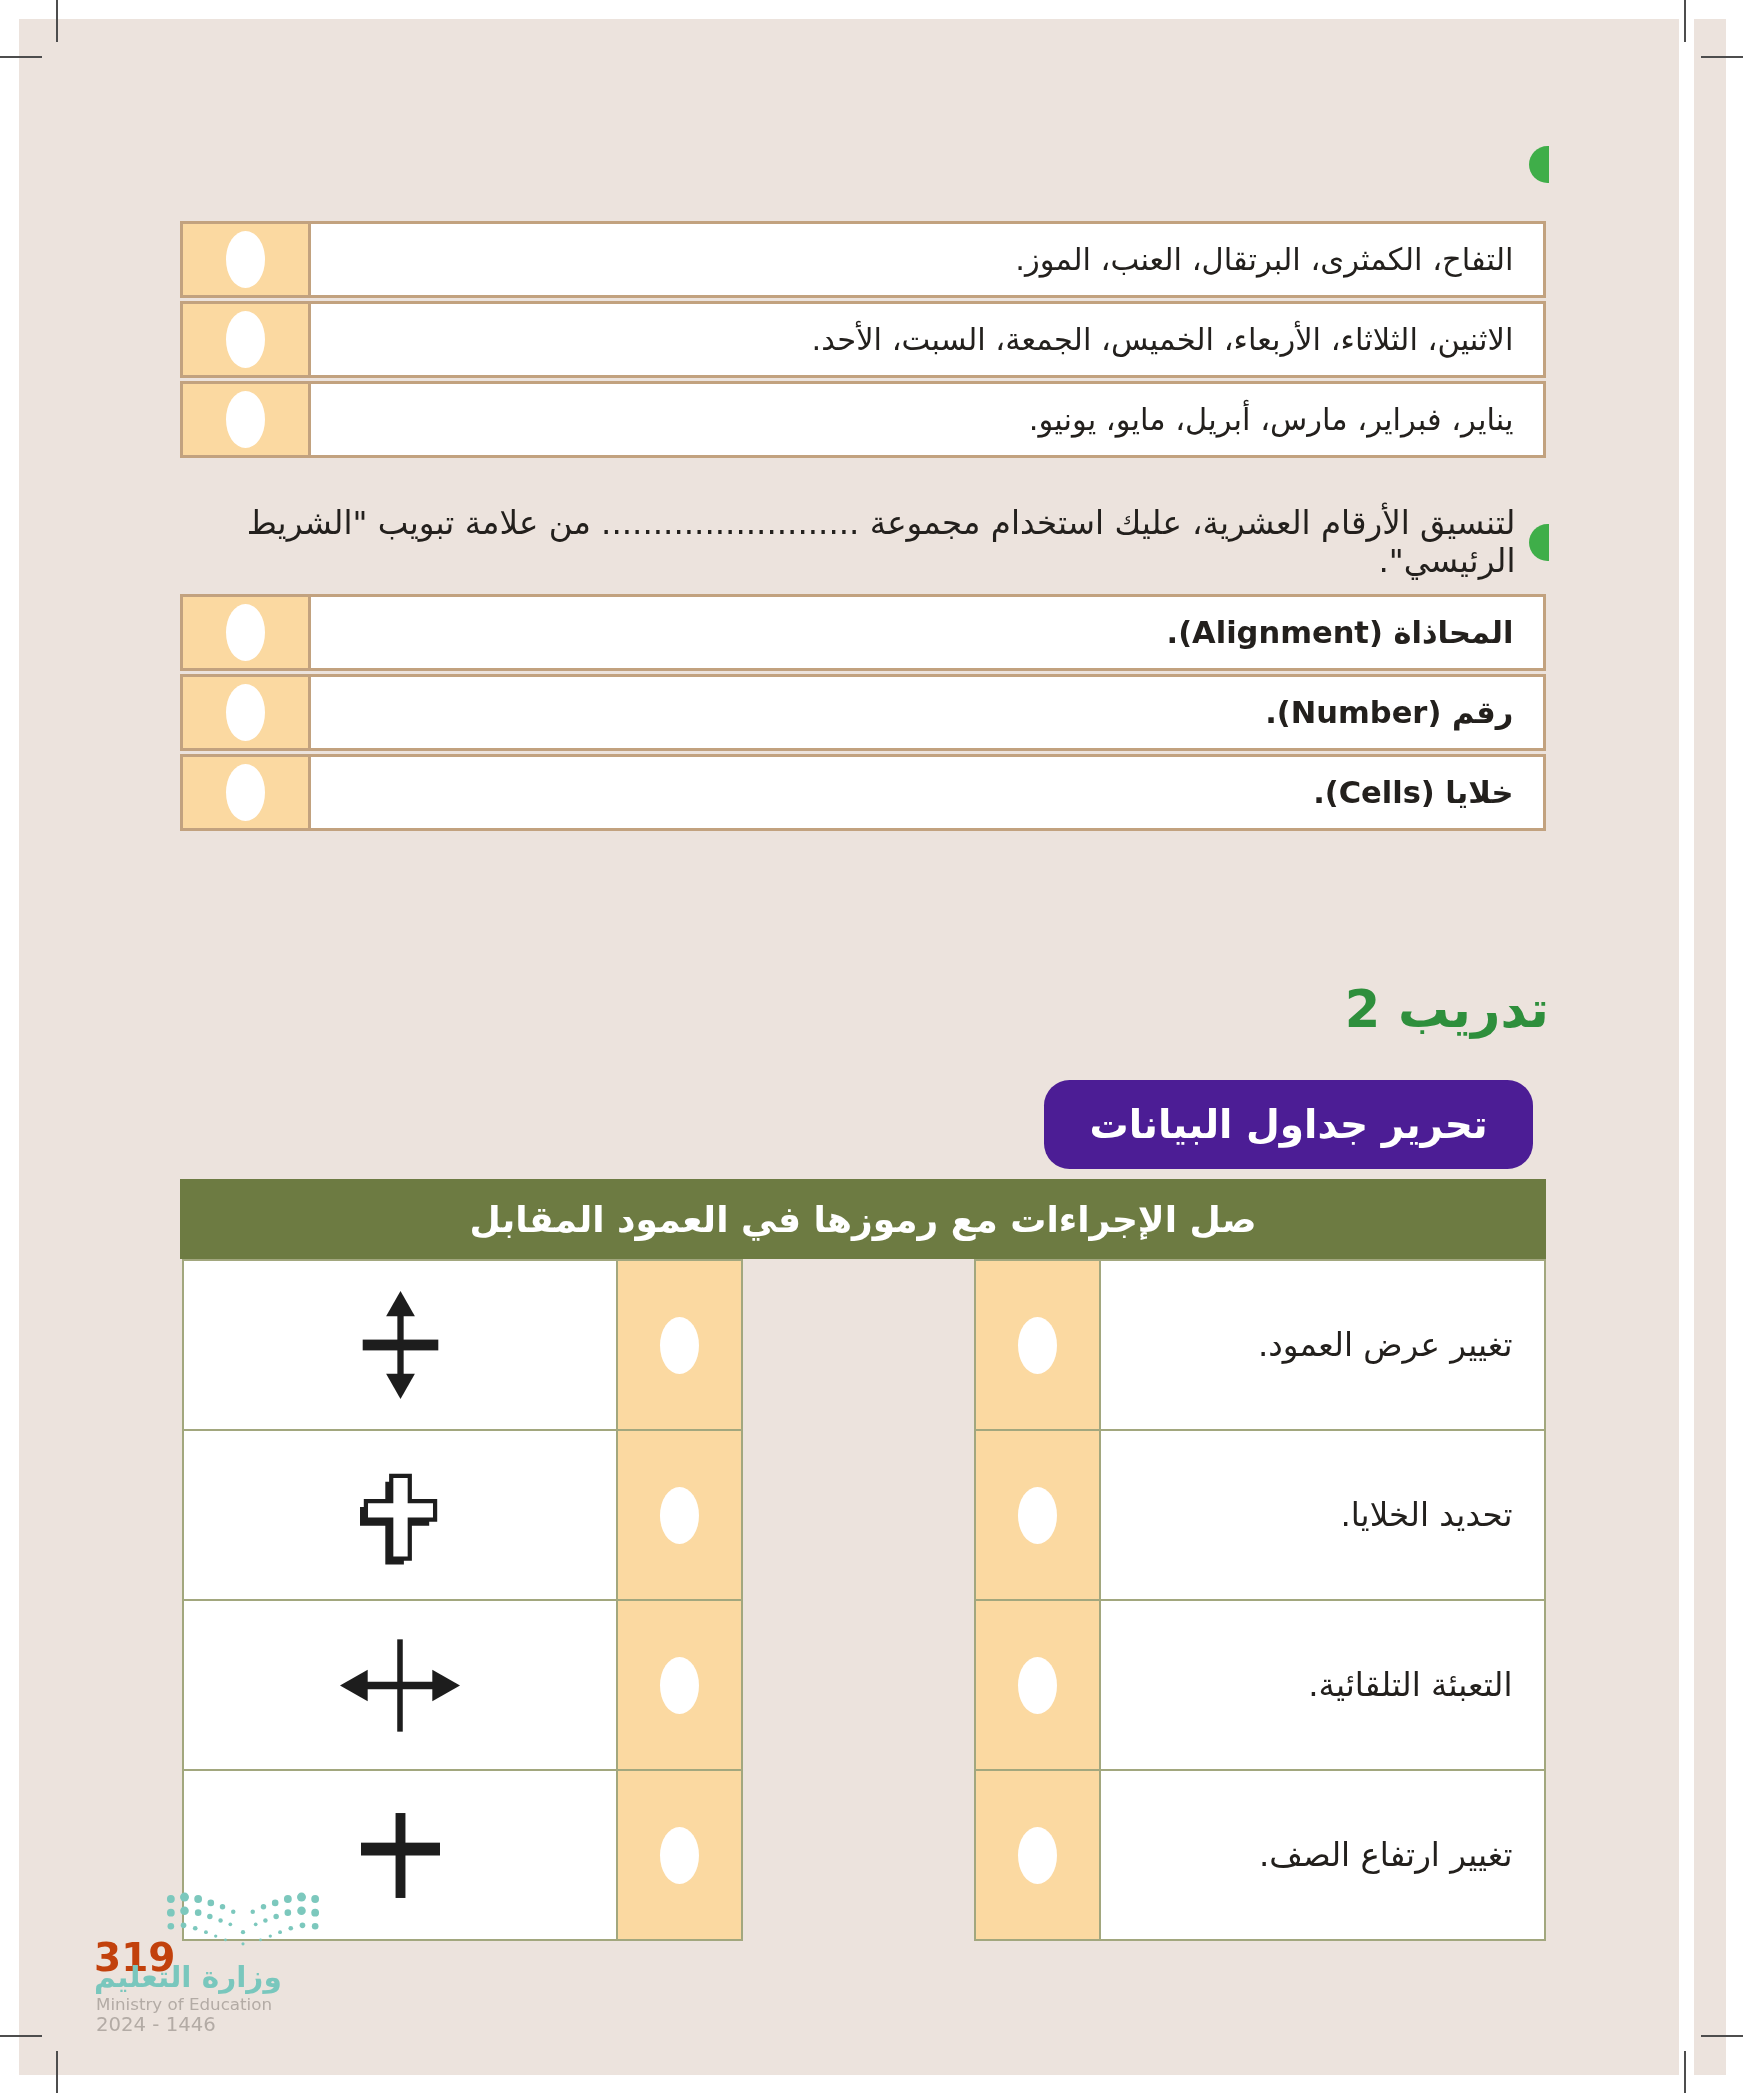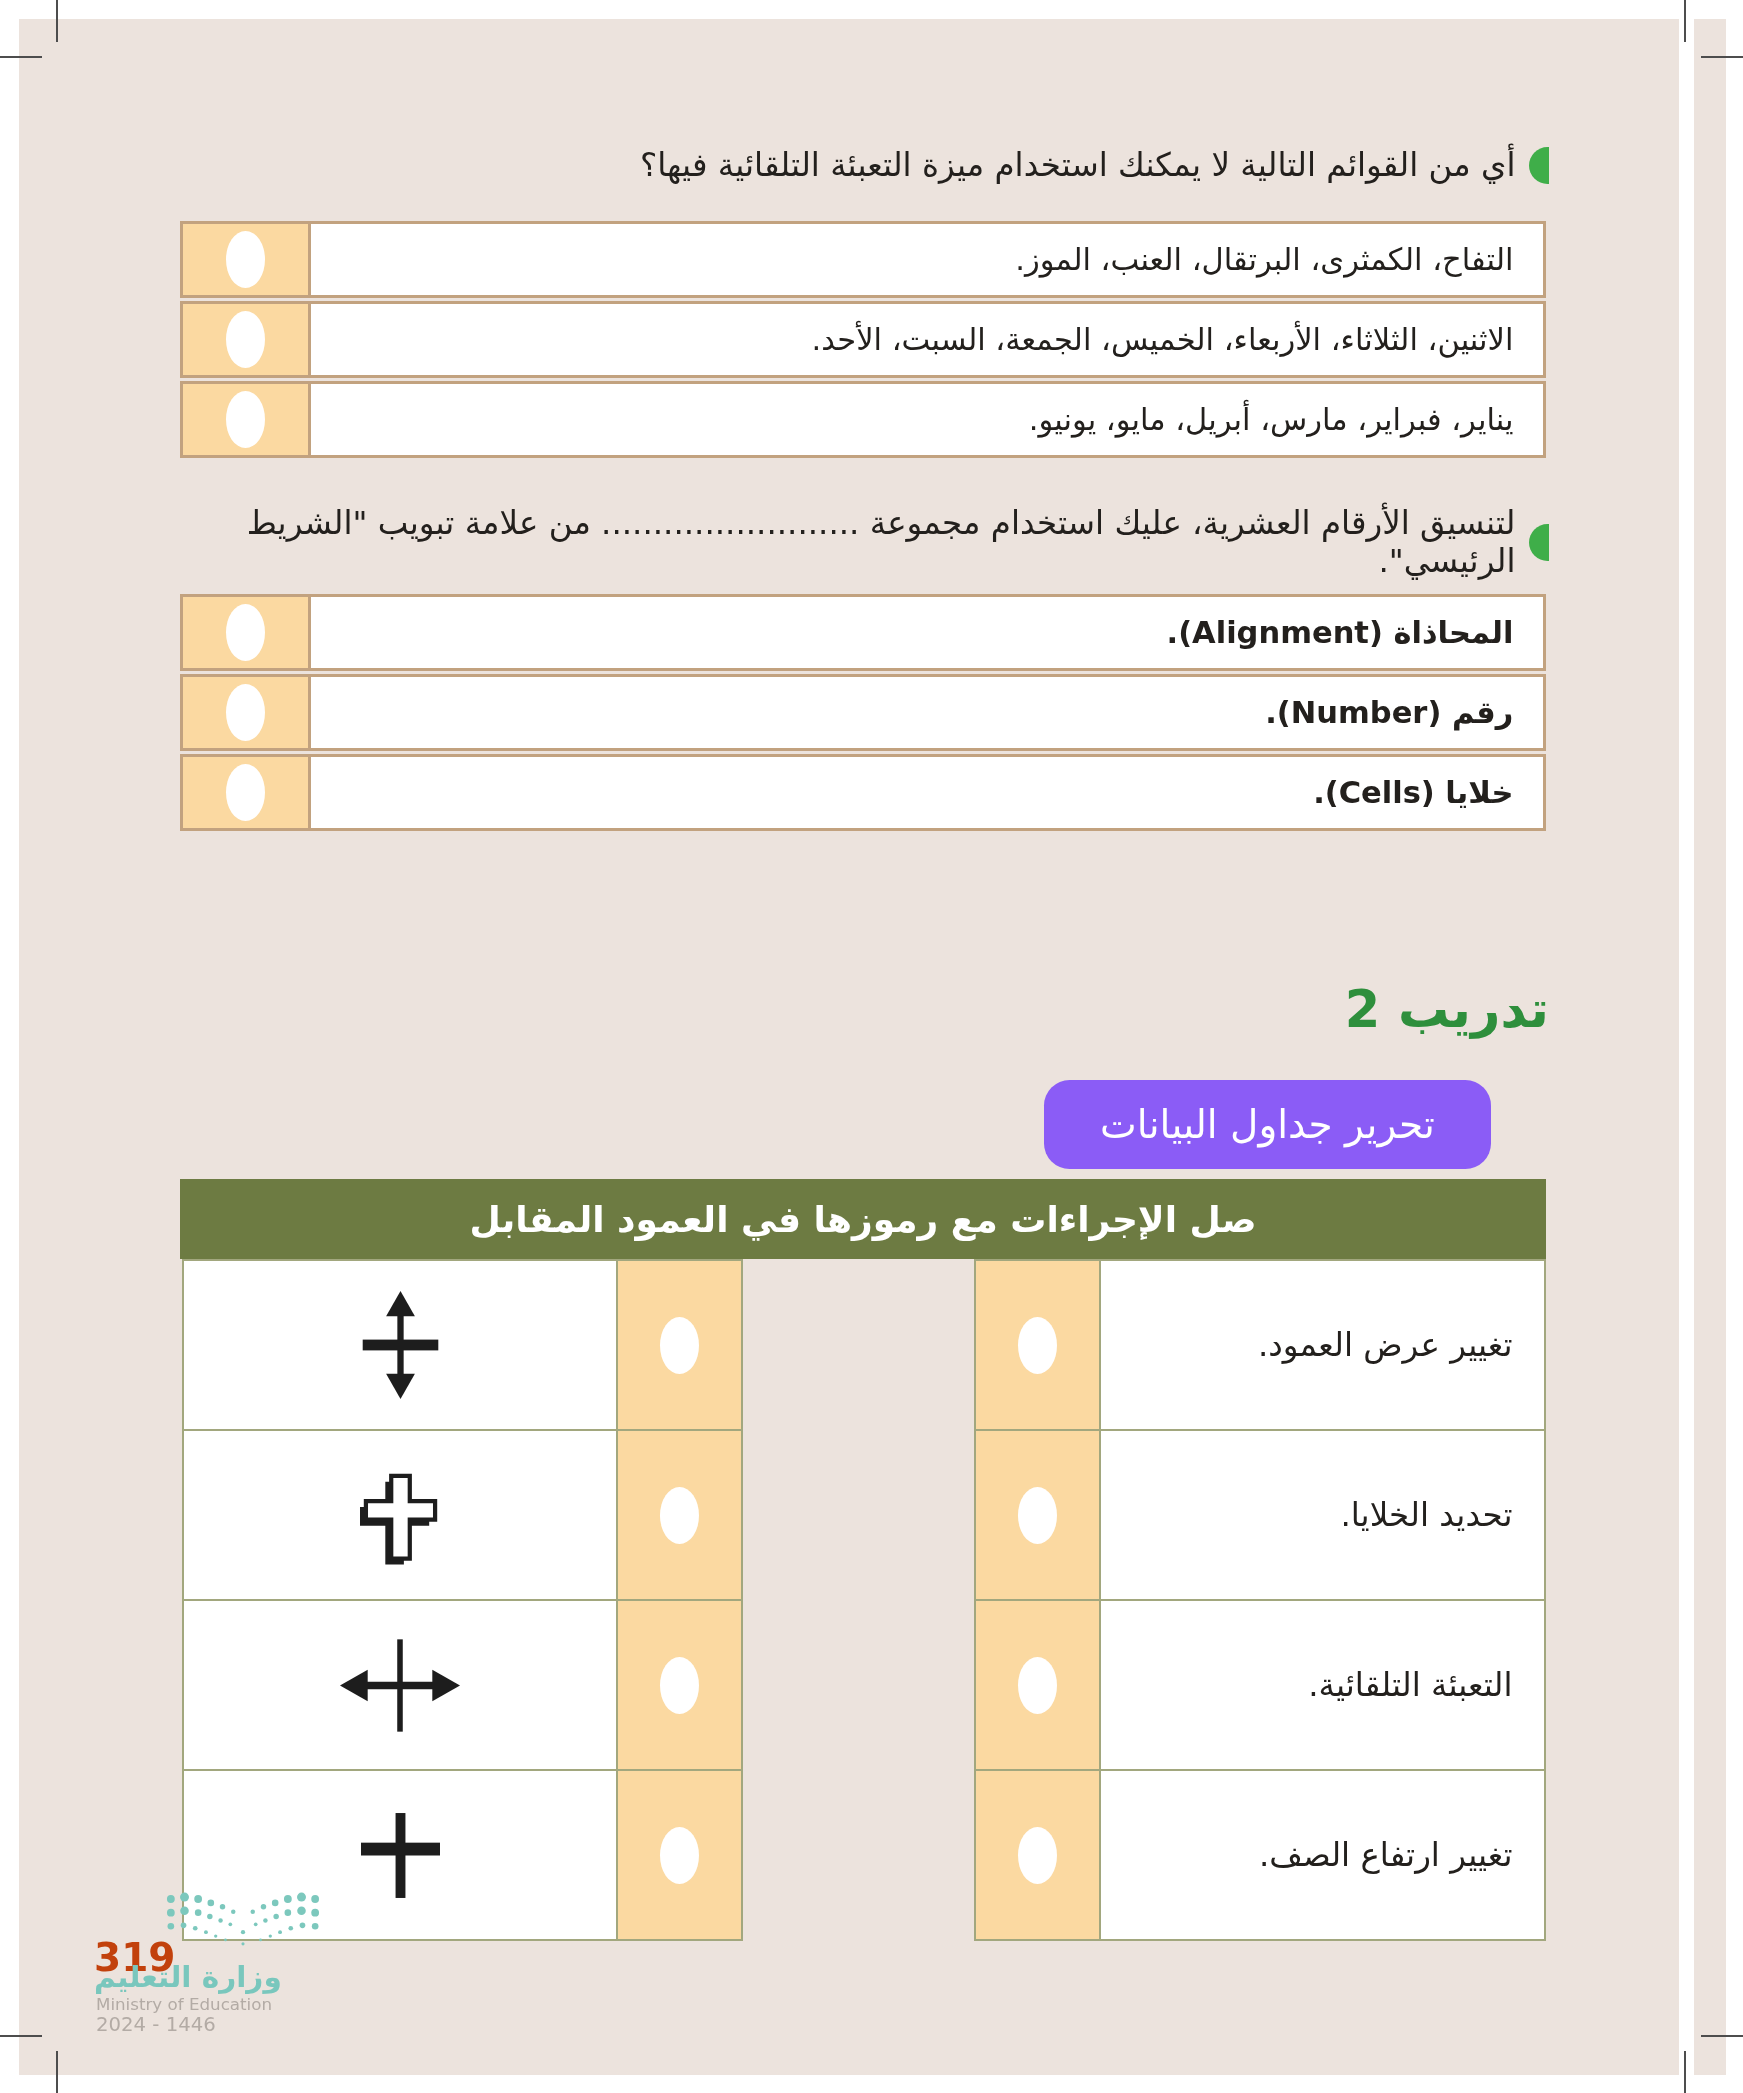--- a/index.html
+++ b/index.html
@@ -83,25 +83,25 @@
 
   
   .exercise-title {
     left:180px; top:980px; width:1369px;
     direction:rtl; text-align:right;
     color:#2e8f3c;
     font-size:51px; font-weight:bold;
   }
   .badge {
     left:1044px; top:1080px;
-    width:447px; height:89px;
-    background:#8b5cf6;
+    width:489px; height:89px;
+    background:#4c1d95;
     border-radius:25.6px;
     color:#ffffff;
-    font-size:39px; font-weight:normal;
+    font-size:39px; font-weight:bold;
     display:flex; align-items:center; justify-content:center;
     direction:rtl;
   }
 
   
   .match-header {
     left:180px; top:1179px;
     width:1366px; height:80px;
     background:#6d7b42;
     color:#ffffff;
@@ -186,21 +186,20 @@
 <div class="abs crop cm-h-tl"></div>
 <div class="abs crop cm-v-tr"></div>
 <div class="abs crop cm-h-tr"></div>
 <div class="abs crop cm-v-bl"></div>
 <div class="abs crop cm-h-bl"></div>
 <div class="abs crop cm-v-br"></div>
 <div class="abs crop cm-h-br"></div>
 
 <div class="abs question q1">
   <span class="bullet"></span>
-  <span>أي من القوائم التالية لا يمكنك استخدام ميزة التعبئة التلقائية فيها؟</span>
 </div>
 
 <div class="abs opt-table opt-t1">
   <div class="opt-row">
     <div class="opt-orange">
       <span class="circle"></span>
     </div>
     <div class="opt-text">التفاح، الكمثرى، البرتقال، العنب، الموز.</div>
   </div>
   <div class="opt-row">

